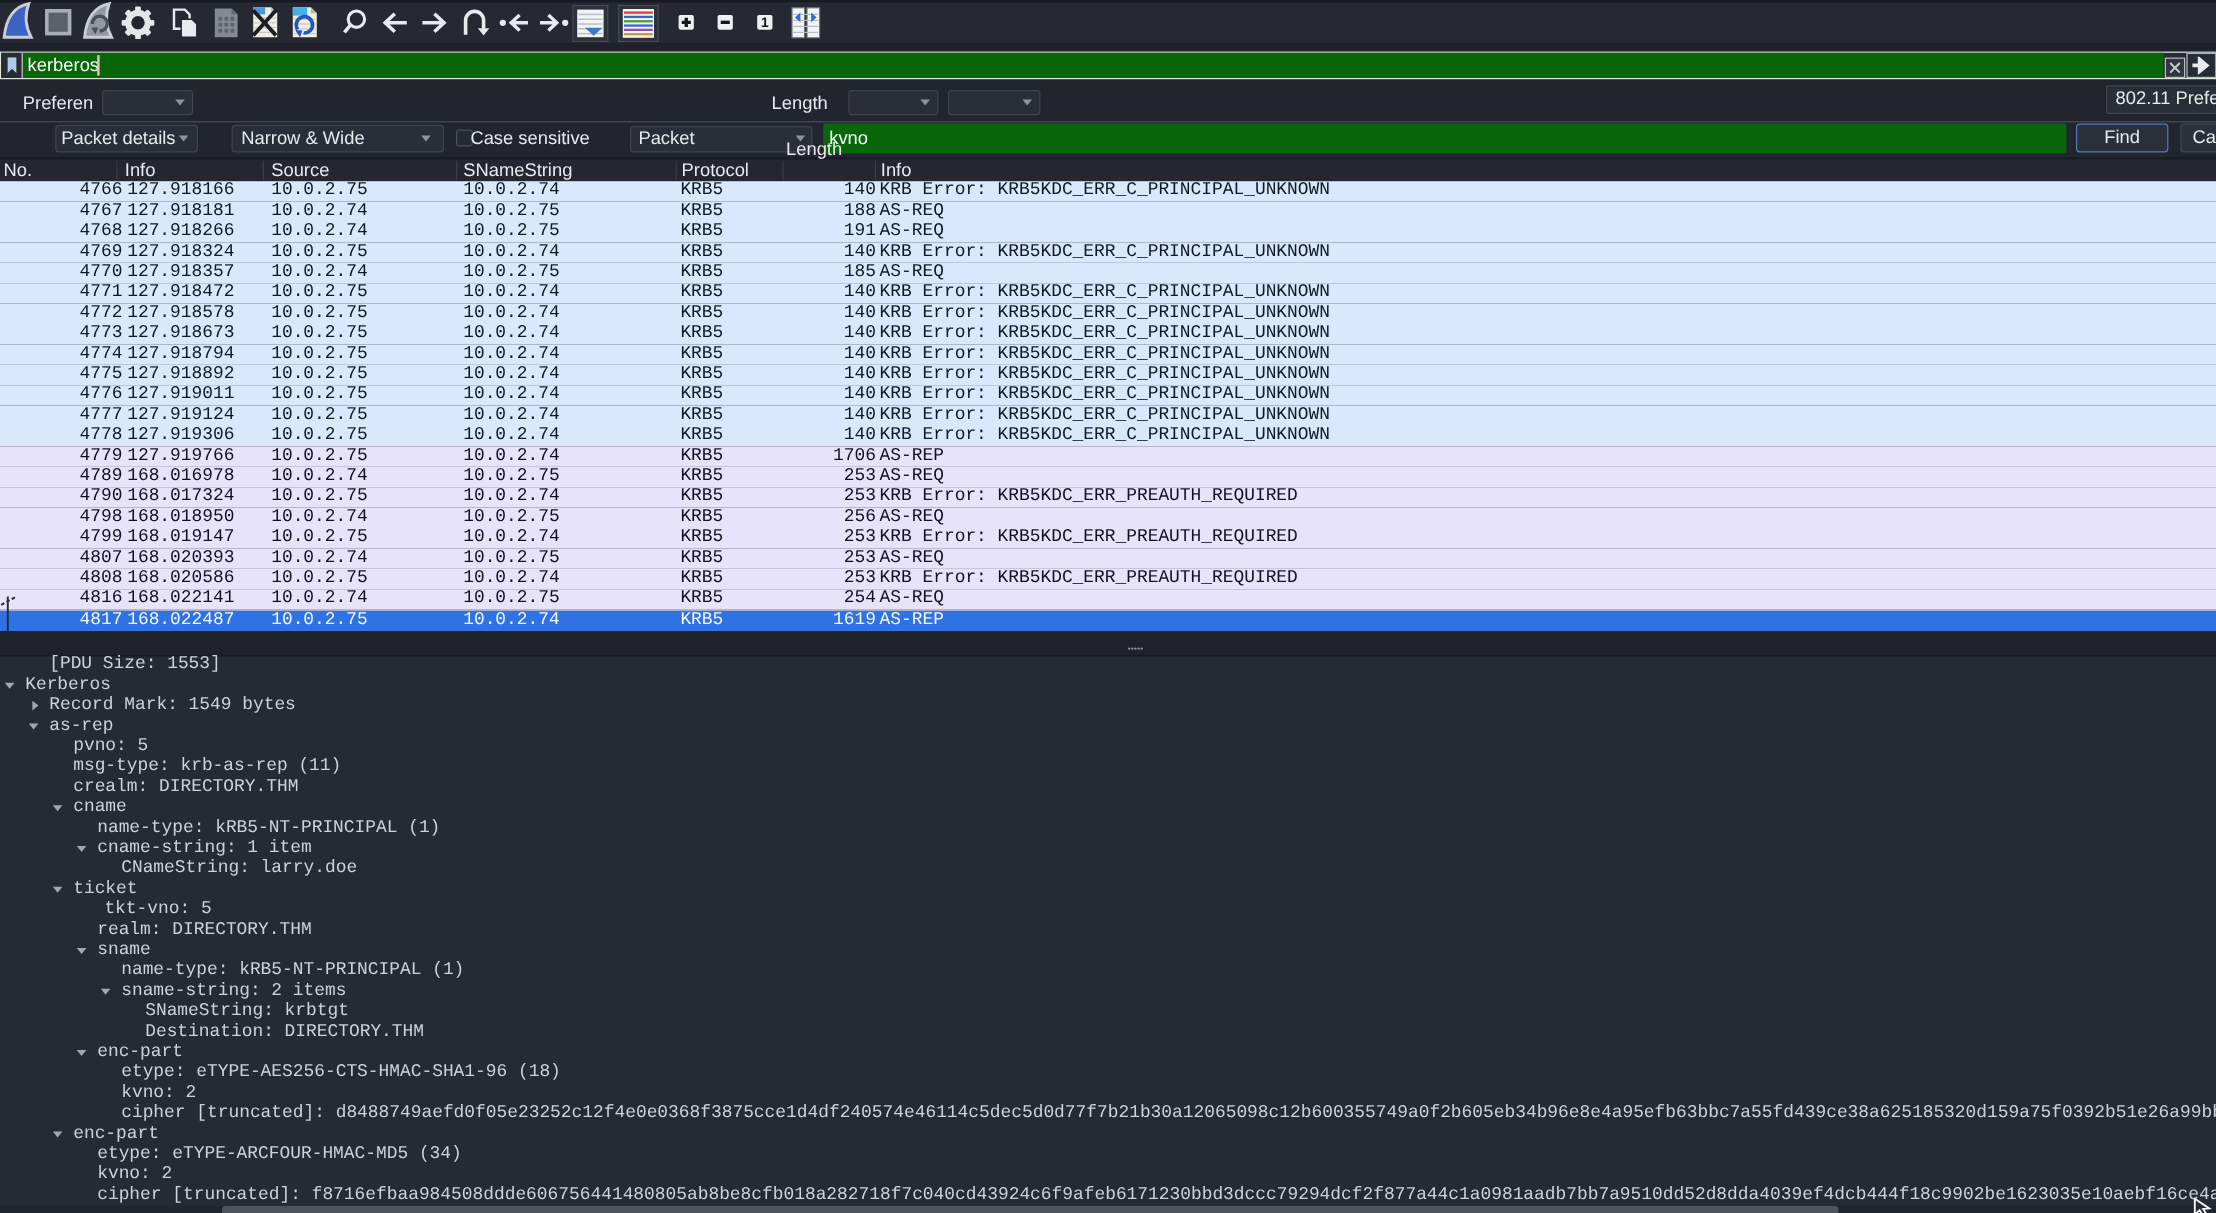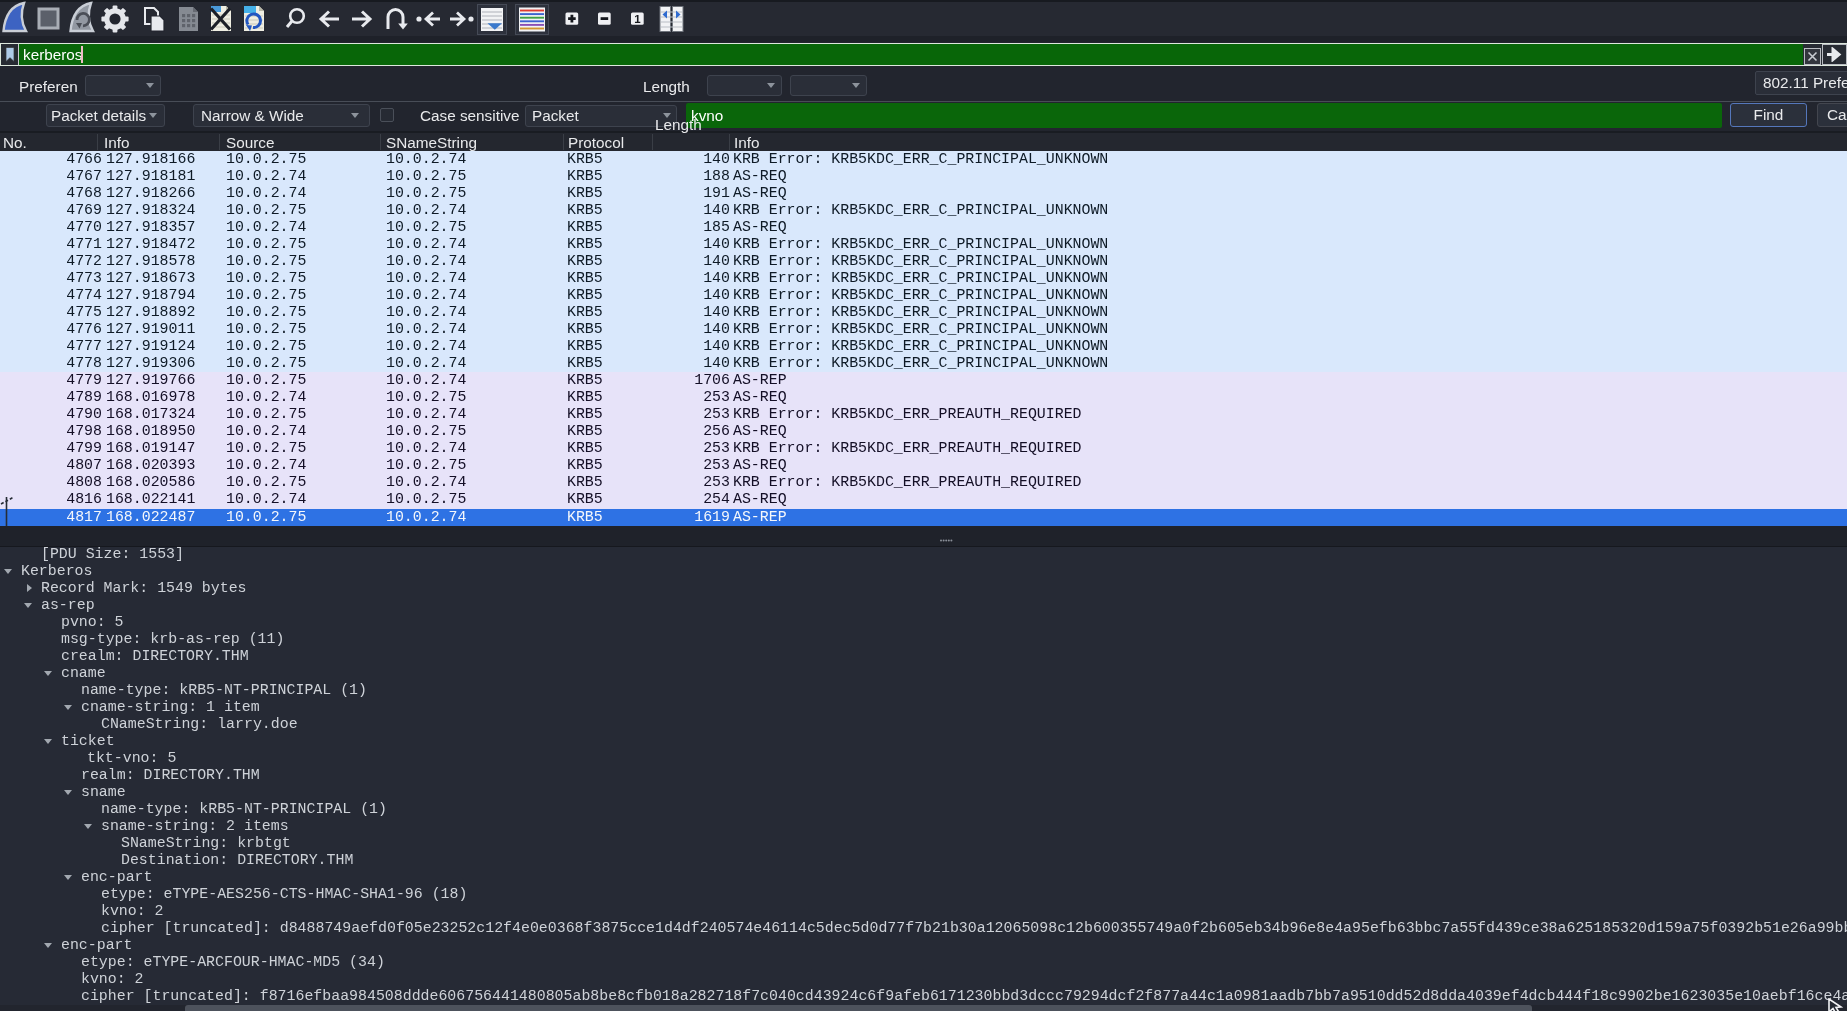--- a/index.html
+++ b/index.html
@@ -132,21 +132,21 @@
 <div class="carr" style="left:852px;top:83px"></div>
 <div class="combo" style="left:1755px;top:71px;width:105px;height:24px;border-radius:2px"></div>
 <div class="abs lbl" style="left:1763px;top:73px;height:20px;line-height:20px;white-space:nowrap">802.11 Preferen</div>
 <div class="combo" style="left:46px;top:104px;width:119px;height:23px"></div>
 <div class="abs lbl" style="left:51px;top:106px;height:19px;line-height:19px">Packet details</div>
 <div class="carr" style="left:149px;top:113px"></div>
 <div class="combo" style="left:193px;top:104px;width:177px;height:23px"></div>
 <div class="abs lbl" style="left:201px;top:106px;height:19px;line-height:19px">Narrow &amp; Wide</div>
 <div class="carr" style="left:351px;top:113px"></div>
 <div class="abs" style="left:380px;top:108px;width:14px;height:14px;background:#262a33;border:1px solid #4a4f59;border-radius:2px"></div>
-<div class="abs lbl" style="left:420px;top:106px;height:19px;line-height:19px">Case sensitive</div>
+<div class="abs lbl" style="left:392px;top:106px;height:19px;line-height:19px">Case sensitive</div>
 <div class="combo" style="left:525px;top:105px;width:152px;height:22px"></div>
 <div class="abs lbl" style="left:532px;top:106px;height:19px;line-height:19px">Packet</div>
 <div class="carr" style="left:663px;top:113px"></div>
 <div class="abs" style="left:686px;top:103px;width:1036px;height:25px;background:#0a660a;border-radius:2px"></div>
 <div class="abs lbl" style="left:691px;top:106px;height:19px;line-height:19px;color:#fff">kvno</div>
 <div class="abs" style="left:1730px;top:103px;width:77px;height:24px;background:#2b303b;border:1px solid #5577bb;border-radius:3px"></div>
 <div class="abs lbl" style="left:1730px;top:105px;width:77px;text-align:center;height:20px;line-height:20px">Find</div>
 <div class="abs" style="left:1817px;top:103px;width:77px;height:24px;background:#2b303b;border:1px solid #43464f;border-radius:3px"></div>
 <div class="abs lbl" style="left:1827px;top:105px;height:20px;line-height:20px">Cancel</div>
 <div class="abs" style="left:0;top:101px;width:1847px;height:1px;background:#484d57"></div>

